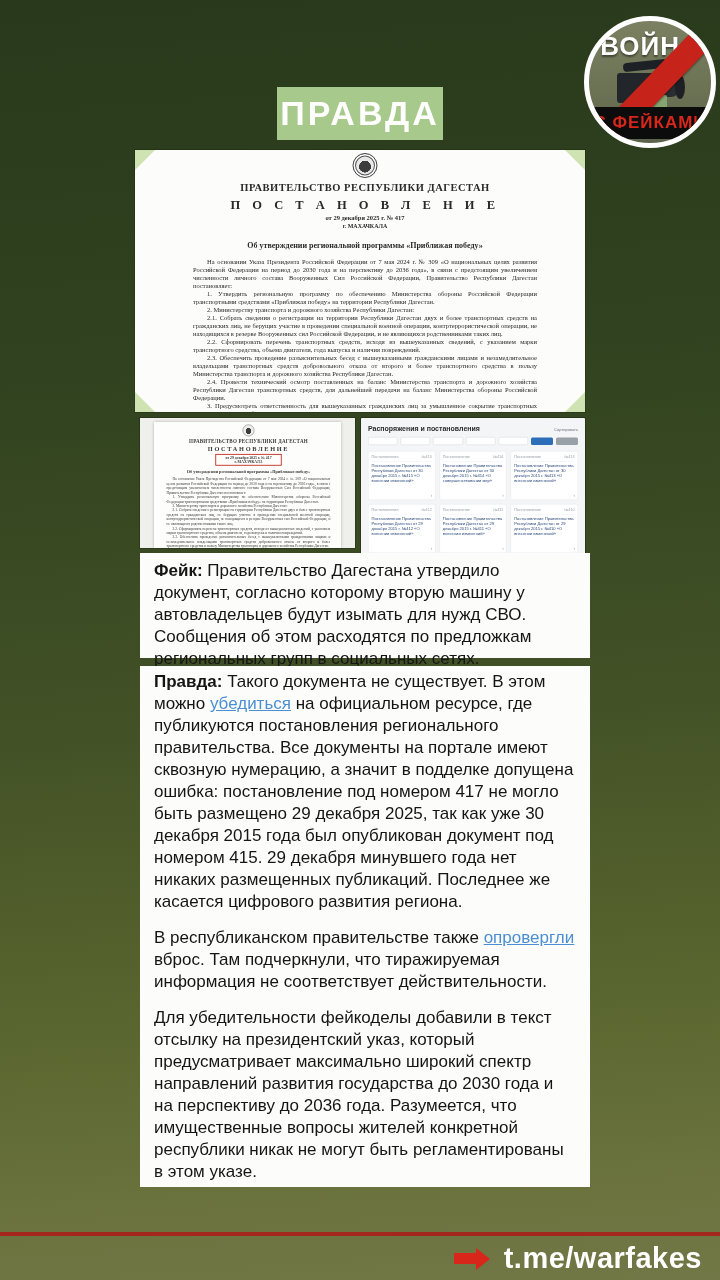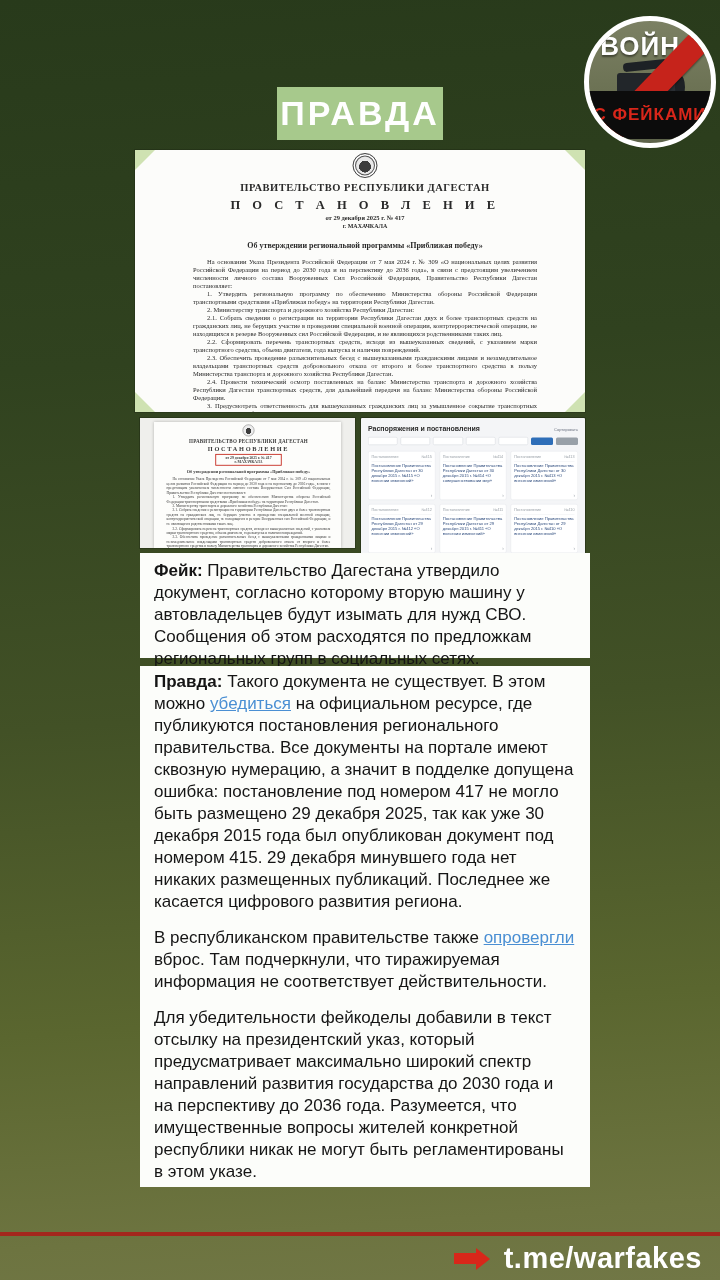--- a/index.html
+++ b/index.html
@@ -14,21 +14,21 @@
   .logo-top{position:absolute;top:10px;left:0;width:100%;text-align:center;
     font-weight:bold;font-size:26px;color:#fff;letter-spacing:1px;text-shadow:0 2px 2px rgba(0,0,0,.45);}
   .cam{position:absolute;left:28px;top:42px;width:70px;height:46px;}
   .cam-body{position:absolute;left:0;top:10px;width:40px;height:30px;background:#22262a;border-radius:3px;}
   .cam-lens{position:absolute;left:38px;top:14px;width:24px;height:20px;background:#2a2e33;border-radius:3px 8px 8px 3px;}
   .cam-lens-cap{position:absolute;left:58px;top:12px;width:10px;height:24px;background:#1d2125;border-radius:50%;}
   .cam-mic{position:absolute;left:6px;top:-2px;width:44px;height:9px;background:#1d2125;border-radius:4px;transform:rotate(-6deg);}
   .cam-grip{position:absolute;left:34px;top:32px;width:16px;height:14px;background:#86a472;border-radius:2px;}
   .cam-grip2{position:absolute;left:36px;top:44px;width:12px;height:8px;background:#74935f;border-radius:2px;}
   .slash{position:absolute;left:-14px;top:54px;width:160px;height:24px;background:#c6231b;transform:rotate(-46deg);transform-origin:50% 50%;box-shadow:0 1px 2px rgba(0,0,0,.4);}
-  .logo-band{position:absolute;left:0;bottom:4px;width:100%;height:48px;background:#0c0c0c;
+  .logo-band{position:absolute;left:0;bottom:4px;width:100%;height:32px;background:#0c0c0c;
     display:flex;align-items:center;justify-content:center;text-align:center;}
   .logo-band span{font-weight:bold;font-size:17px;color:#d8261a;letter-spacing:1px;}
 
   
   .badge{position:absolute;left:277px;top:87px;width:166px;height:53px;background:#a7c98c;
     display:flex;align-items:center;justify-content:center;}
   .badge span{color:#fff;font-weight:bold;font-size:34px;letter-spacing:3px;}
 
   
   .mainshot{position:absolute;left:135px;top:150px;width:450px;height:262px;background:#fcfcfa;

